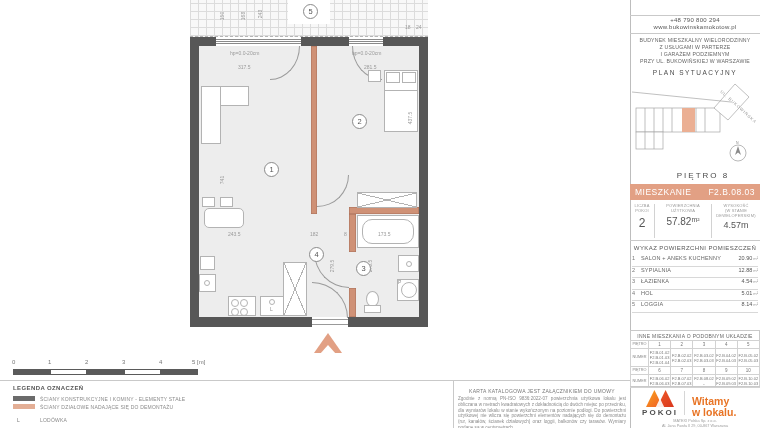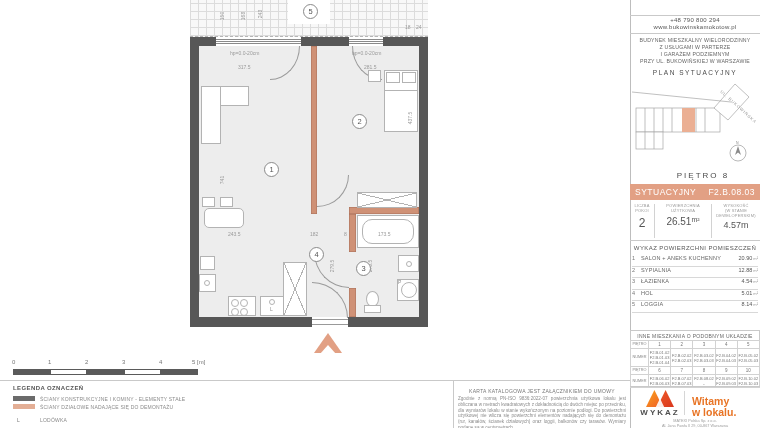--- a/index.html
+++ b/index.html
@@ -235,33 +235,33 @@
         <circle cx="106" cy="75" r="8" fill="none" stroke="#9a9a9a" stroke-width="0.7"></circle>
         <polygon points="106,68 103,77 106,74.5 109,77" fill="#8a8a8a"></polygon>
         <text x="104" y="66" font-size="3.5" fill="#8a8a8a" font-family="Liberation Sans, sans-serif">N</text>
       </g>
       <text x="88" y="14" font-size="4.2" fill="#9a9a9a" letter-spacing="0.8" transform="rotate(42 88 14)" font-family="Liberation Sans, sans-serif">UL. BUKOWIŃSKA</text>
     </svg>
 
     <span class="p-center p-floor" style="top:171px;padding-left:8px;">PIĘTRO 8</span>
 
     <div class="banner" style="background:#E2A084;">
-      <span>SYTUACYJNY</span>
+      <span>MIESZKANIE</span>
       <span>F2.B.08.03</span>
     </div>
 
     <div class="stat-col" style="left:630px;width:24px;">
       <div class="stat-h">LICZBA POKOI</div>
       <div class="stat-v">2</div>
     </div>
     <div class="stat-col" style="left:654px;width:57px;border-left:1px solid #d2d2d2;">
       <div class="stat-h">POWIERZCHNIA</div>
       <div class="stat-h">UŻYTKOWA</div>
       <div class="stat-v" style="font-size:10px;">
-        <span>26.51</span><small>m²</small>
+        <span>57.82</span><small>m²</small>
       </div>
     </div>
     <div class="stat-col" style="left:711px;width:49px;border-left:1px solid #d2d2d2;">
       <div class="stat-h">WYSOKOŚĆ</div>
       <div class="stat-h">(W STANIE</div>
       <div class="stat-h">DEWELOPERSKIM)</div>
       <div class="stat-v" style="font-size:9px;">4.57m</div>
     </div>
     <div class="hr" style="left:630px;top:240px;width:130px;"></div>
 
@@ -378,21 +378,21 @@
         </linearGradient>
         <linearGradient id="lg2" x1="0" y1="0" x2="1" y2="1">
           <stop offset="0" stop-color="#F05A28"></stop>
             <stop offset="1" stop-color="#D9381E"></stop>
         </linearGradient>
       </defs>
       <polygon points="0,24 12,0 24,24" fill="url(#lg1)"></polygon>
       <polygon points="16,24 28,0 40,24" fill="url(#lg2)"></polygon>
       <polygon points="14,24 20,12 26,24" fill="#fff" opacity="0.9"></polygon>
     </svg>
-    <span class="brand-name">WYKAZ</span>
+    <span class="brand-name">POKOI</span>
     <div class="vr" style="left:684px;top:391px;height:24px;background:#d6d6d6;"></div>
     <div class="tagline" style="color:#E87425;">
       <div>Witamy</div>
       <div>w lokalu.</div>
     </div>
     <span class="company" style="top:419px;">MATEXI Polska Sp. z o.o.</span>
     <span class="company" style="top:424px;">Al. Jana Pawła II 29, 00-867 Warszawa</span>
   </div>
 </div>
 

